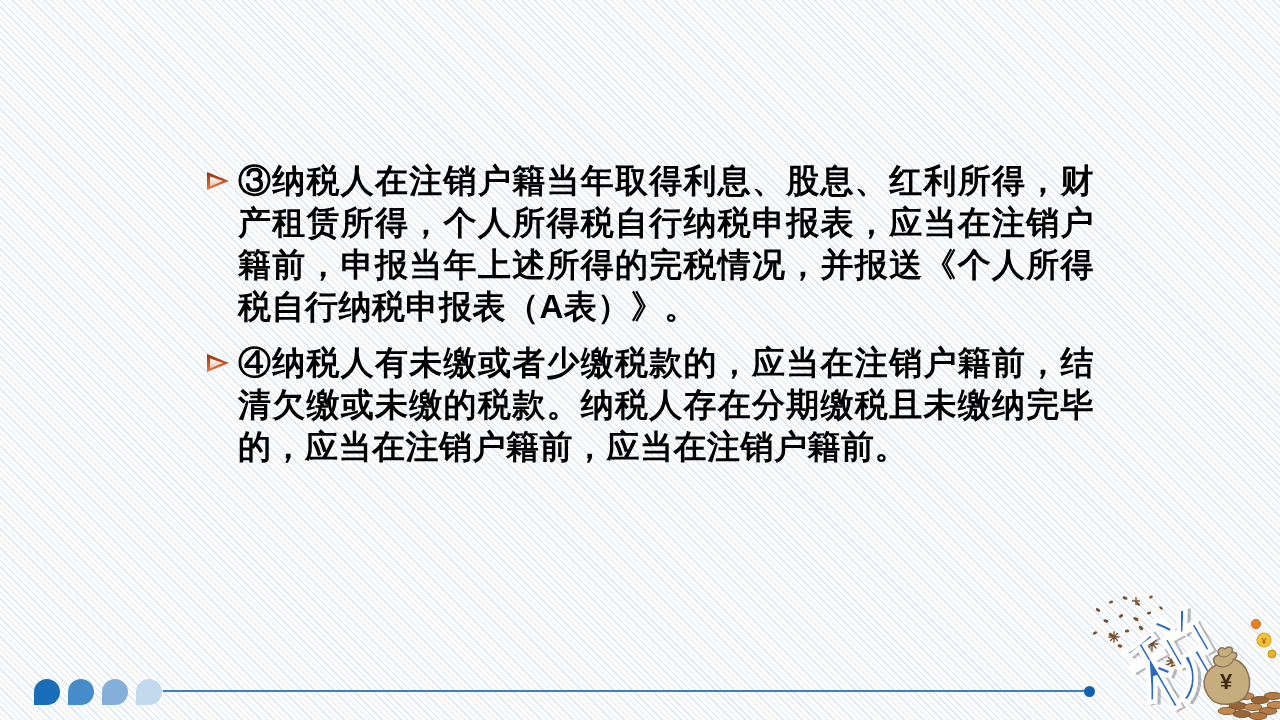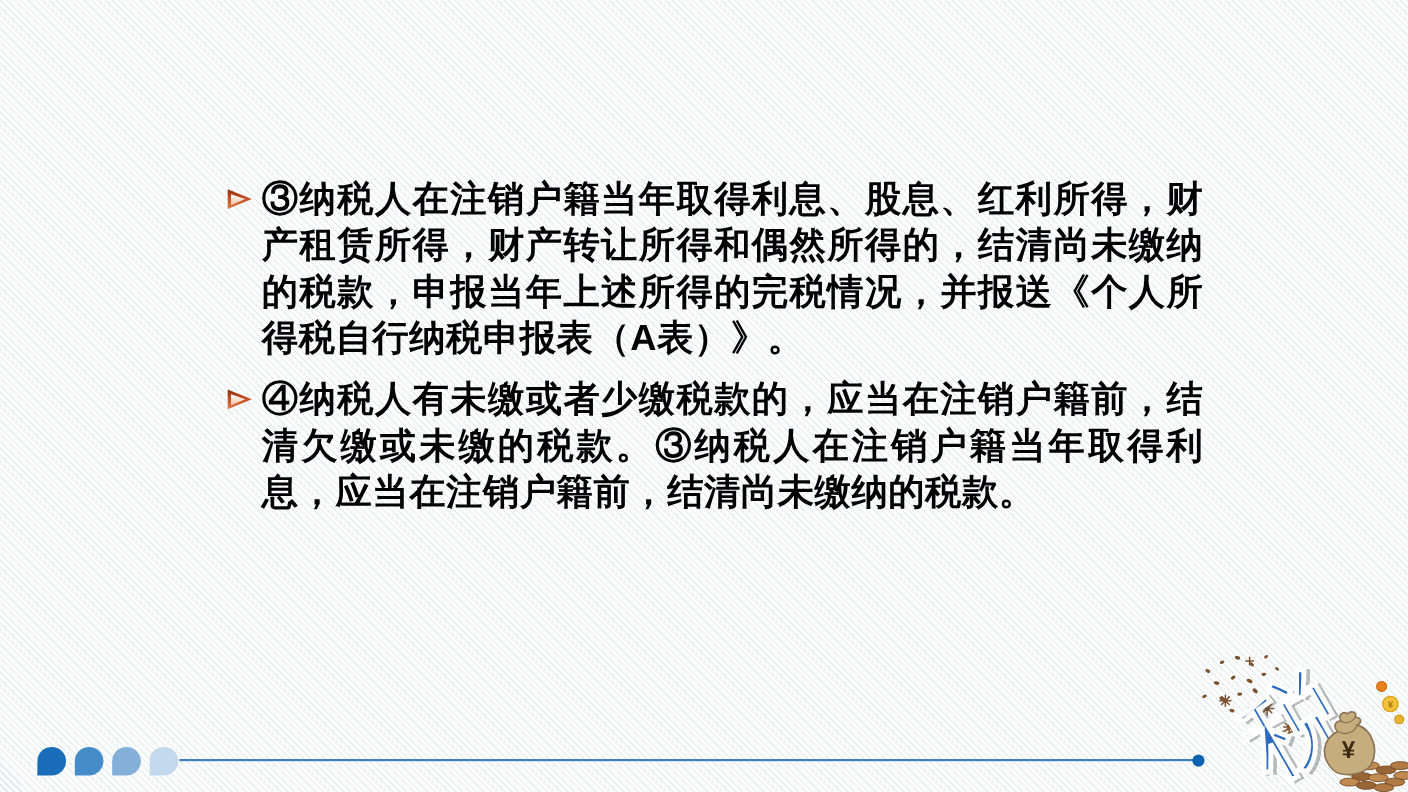--- a/index.html
+++ b/index.html
@@ -51,29 +51,29 @@
     </defs>
   </svg>
 
   <div class="content">
 
     <div class="bullet">
       <svg class="marker" viewBox="0 0 24 22">
         <polygon points="1,2 23,11 1,20" fill="url(#agOuter)"></polygon>
         <polygon points="4,6.5 17,11 4,16.5" fill="url(#agInner)"></polygon>
       </svg>
-      <div class="btext">③纳税人在注销户籍当年取得利息、股息、红利所得，财产租赁所得，财产转让所得和偶然所得的，结清尚未缴纳的税款，申报当年上述所得的完税情况，并报送《个人所得税自行纳税申报表（A表）》。</div>
+      <div class="btext">③纳税人在注销户籍当年取得利息、股息、红利所得，财产租赁所得，个人所得税自行纳税申报表，应当在注销户籍前，申报当年上述所得的完税情况，并报送《个人所得税自行纳税申报表（A表）》。</div>
     </div>
 
     <div class="bullet">
       <svg class="marker" viewBox="0 0 24 22">
         <polygon points="1,2 23,11 1,20" fill="url(#agOuter)"></polygon>
         <polygon points="4,6.5 17,11 4,16.5" fill="url(#agInner)"></polygon>
       </svg>
-      <div class="btext">④纳税人有未缴或者少缴税款的，应当在注销户籍前，结清欠缴或未缴的税款。③纳税人在注销户籍当年取得利息，应当在注销户籍前，结清尚未缴纳的税款。</div>
+      <div class="btext">④纳税人有未缴或者少缴税款的，应当在注销户籍前，结清欠缴或未缴的税款。纳税人存在分期缴税且未缴纳完毕的，应当在注销户籍前，应当在注销户籍前。</div>
     </div>
 
 
   </div>
 
   <div class="drop drop1"></div>
   <div class="drop drop2"></div>
   <div class="drop drop3"></div>
   <div class="drop drop4"></div>
   <div class="footer-line"></div>

